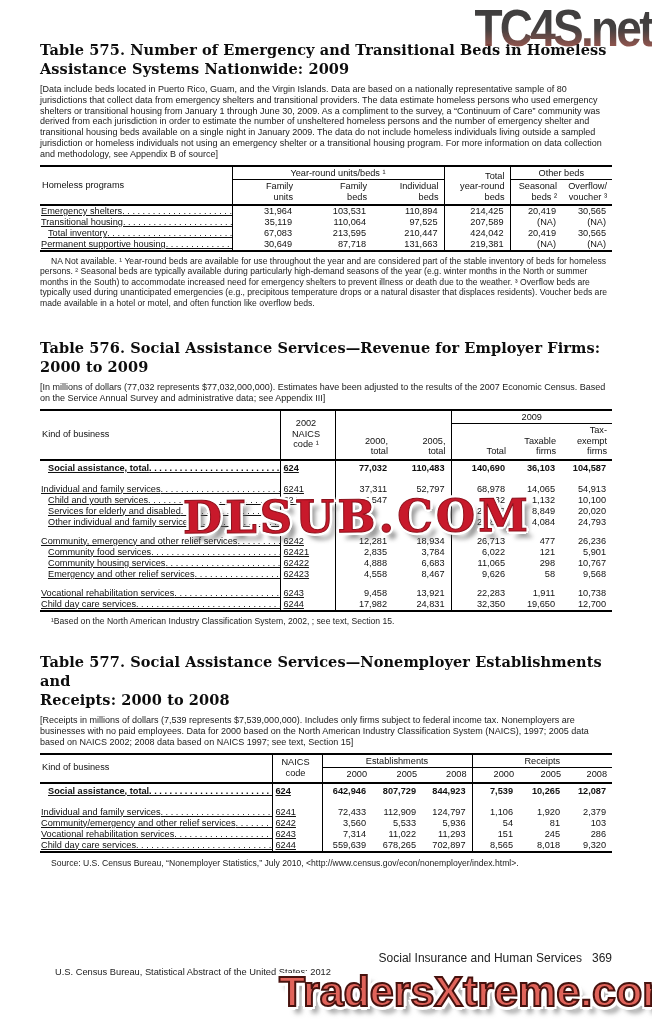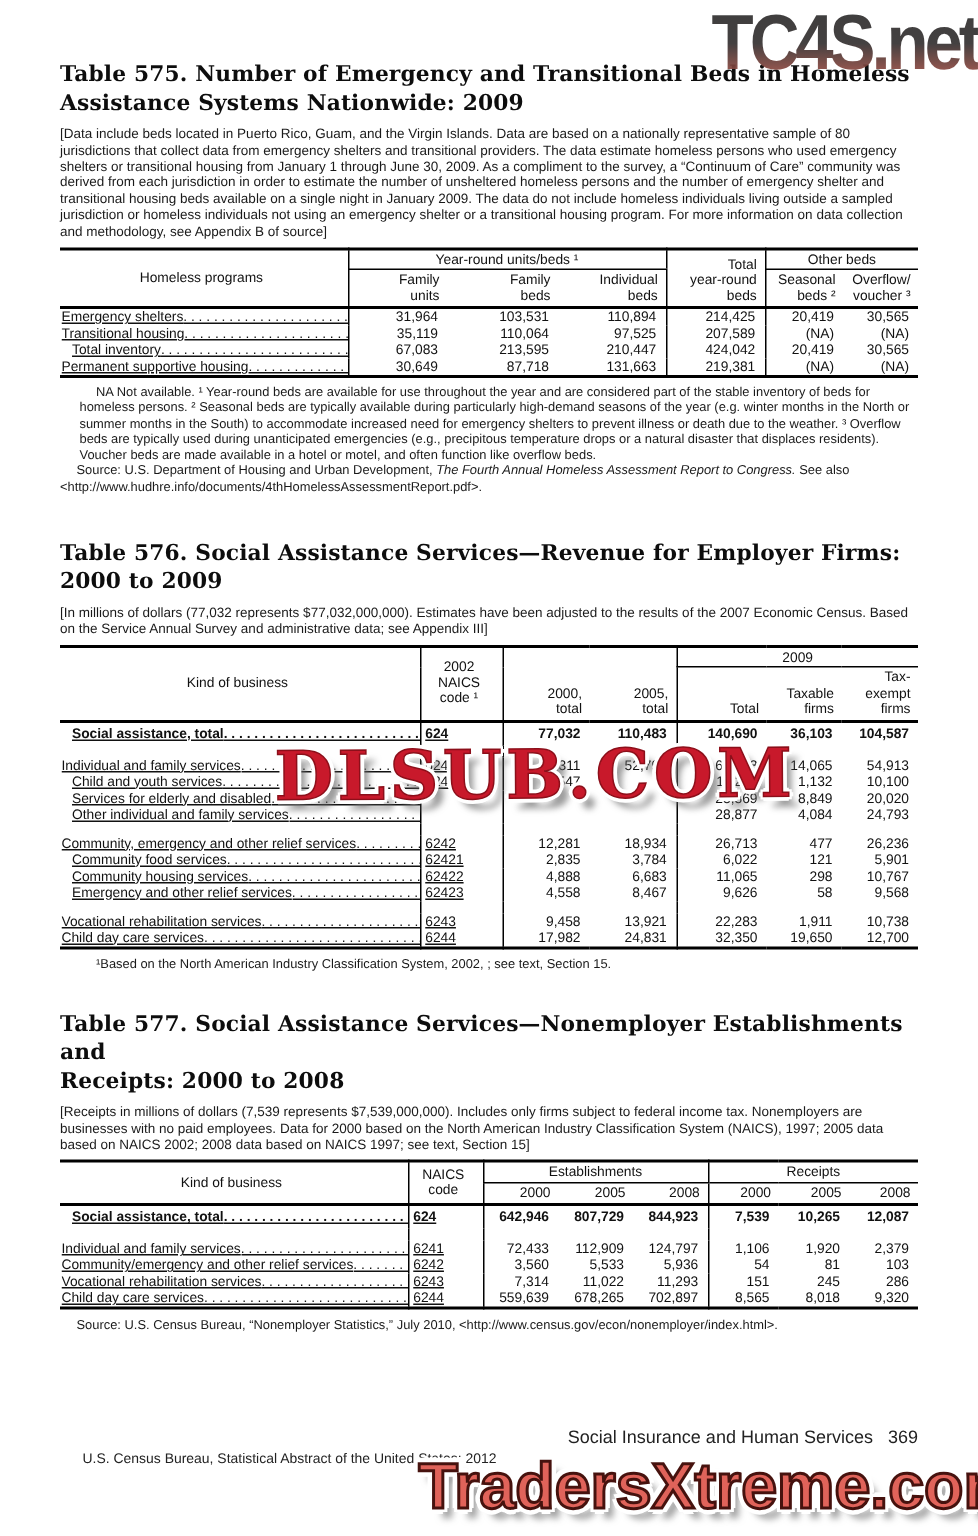--- a/index.html
+++ b/index.html
@@ -12,38 +12,38 @@
   .mt576{margin-top:30px;}
   .mt577{margin-top:26px;}
 
   .note{font-size:9px;line-height:10.8px;margin:0 0 5px 0;color:#1a1a1a;}
 
   table{border-collapse:collapse;width:572px;table-layout:fixed;font-size:9.2px;color:#111;}
   table.t{border-top:2px solid #000;border-bottom:2px solid #000;}
   thead{border-bottom:2px solid #000;}
   thead th{font-weight:normal;padding:1px 5px 2px 2px;line-height:10.5px;}
   th.grp{text-align:center;border-bottom:1px solid #000;vertical-align:bottom;padding:1px 2px;}
-  th.lblh{text-align:center;vertical-align:middle;margin-top:16px;}
+  th.lblh{text-align:left;vertical-align:middle;margin-top:16px;}
   th.numh{text-align:right;vertical-align:bottom;}
   th.mid{vertical-align:middle;text-align:center;}
   .pre{white-space:pre-line;}
   .bl{border-left:1px solid #000;}
 
   tbody td{padding:0;line-height:11px;height:11px;white-space:nowrap;overflow:hidden;}
   td.num{text-align:right;padding-right:6px;}
   td.lbl{padding-left:1px;text-decoration:underline;}
   .lblwrap{display:flex;align-items:baseline;overflow:hidden;}
   .lblwrap .txt{white-space:nowrap;}
   .lblwrap .dots{flex:1;overflow:hidden;white-space:nowrap;}
   .lblwrap .dots::after{content:" . . . . . . . . . . . . . . . . . . . . . . . . . . . . . . . . . . . . . . . . . . . . . . . .";}
   tr.b td{font-weight:bold;padding-top:2px;padding-bottom:2px;}
   tr.sp td{height:8px;line-height:8px;}
   .i1{padding-left:7px;}
 
-  .fn{font-size:8.6px;line-height:10.4px;margin:4px 0 0 13px;text-indent:11px;color:#1a1a1a;}
+  .fn{font-size:8.6px;line-height:10.4px;margin:4px 0 0 0;text-indent:11px;color:#1a1a1a;}
   .src{font-size:8.6px;line-height:10.4px;margin:0;text-indent:11px;color:#1a1a1a;}
   .src .it{font-style:italic;}
 
   .footer-line{position:absolute;top:951px;right:40px;font-size:12px;color:#222;}
   .footer-line .pg{margin-left:10px;}
   .credit{position:absolute;top:967px;left:55px;font-size:9.3px;color:#222;}
 
   
   .wm-top{position:absolute;top:2px;right:0px;font-weight:bold;font-size:50px;line-height:50px;
           letter-spacing:-3px;transform:scaleX(.92) scaleY(1.04);transform-origin:top right;
@@ -165,21 +165,20 @@
           <td class="num">87,718</td>
           <td class="num">131,663</td>
           <td class="num bl">219,381</td>
           <td class="num bl">(NA)</td>
           <td class="num">(NA)</td>
         </tr>
       </tbody>
     </table>
 
     <p class="fn">NA Not available. ¹ Year-round beds are available for use throughout the year and are considered part of the stable inventory of beds for homeless persons. ² Seasonal beds are typically available during particularly high-demand seasons of the year (e.g. winter months in the North or summer months in the South) to accommodate increased need for emergency shelters to prevent illness or death due to the weather. ³ Overflow beds are typically used during unanticipated emergencies (e.g., precipitous temperature drops or a natural disaster that displaces residents). Voucher beds are made available in a hotel or motel, and often function like overflow beds.</p>
-    <p class="src"><span>Source: U.S. Department of Housing and Urban Development, </span><span class="it">The Fourth Annual Homeless Assessment Report to Congress.</span><span> See also &lt;http://www.hudhre.info/documents/4thHomelessAssessmentReport.pdf&gt;.</span></p>
 
     <p class="title mt576">Table 576. Social Assistance Services—Revenue for Employer Firms:
 2000 to 2009</p>
     <p class="note">[In millions of dollars (77,032 represents $77,032,000,000). Estimates have been adjusted to the results of the 2007 Economic Census. Based on the Service Annual Survey and administrative data; see Appendix III]</p>
 
     <table class="t">
       <colgroup>
         <col style="width:240px">
           <col style="width:55px">
           <col style="width:58px">

